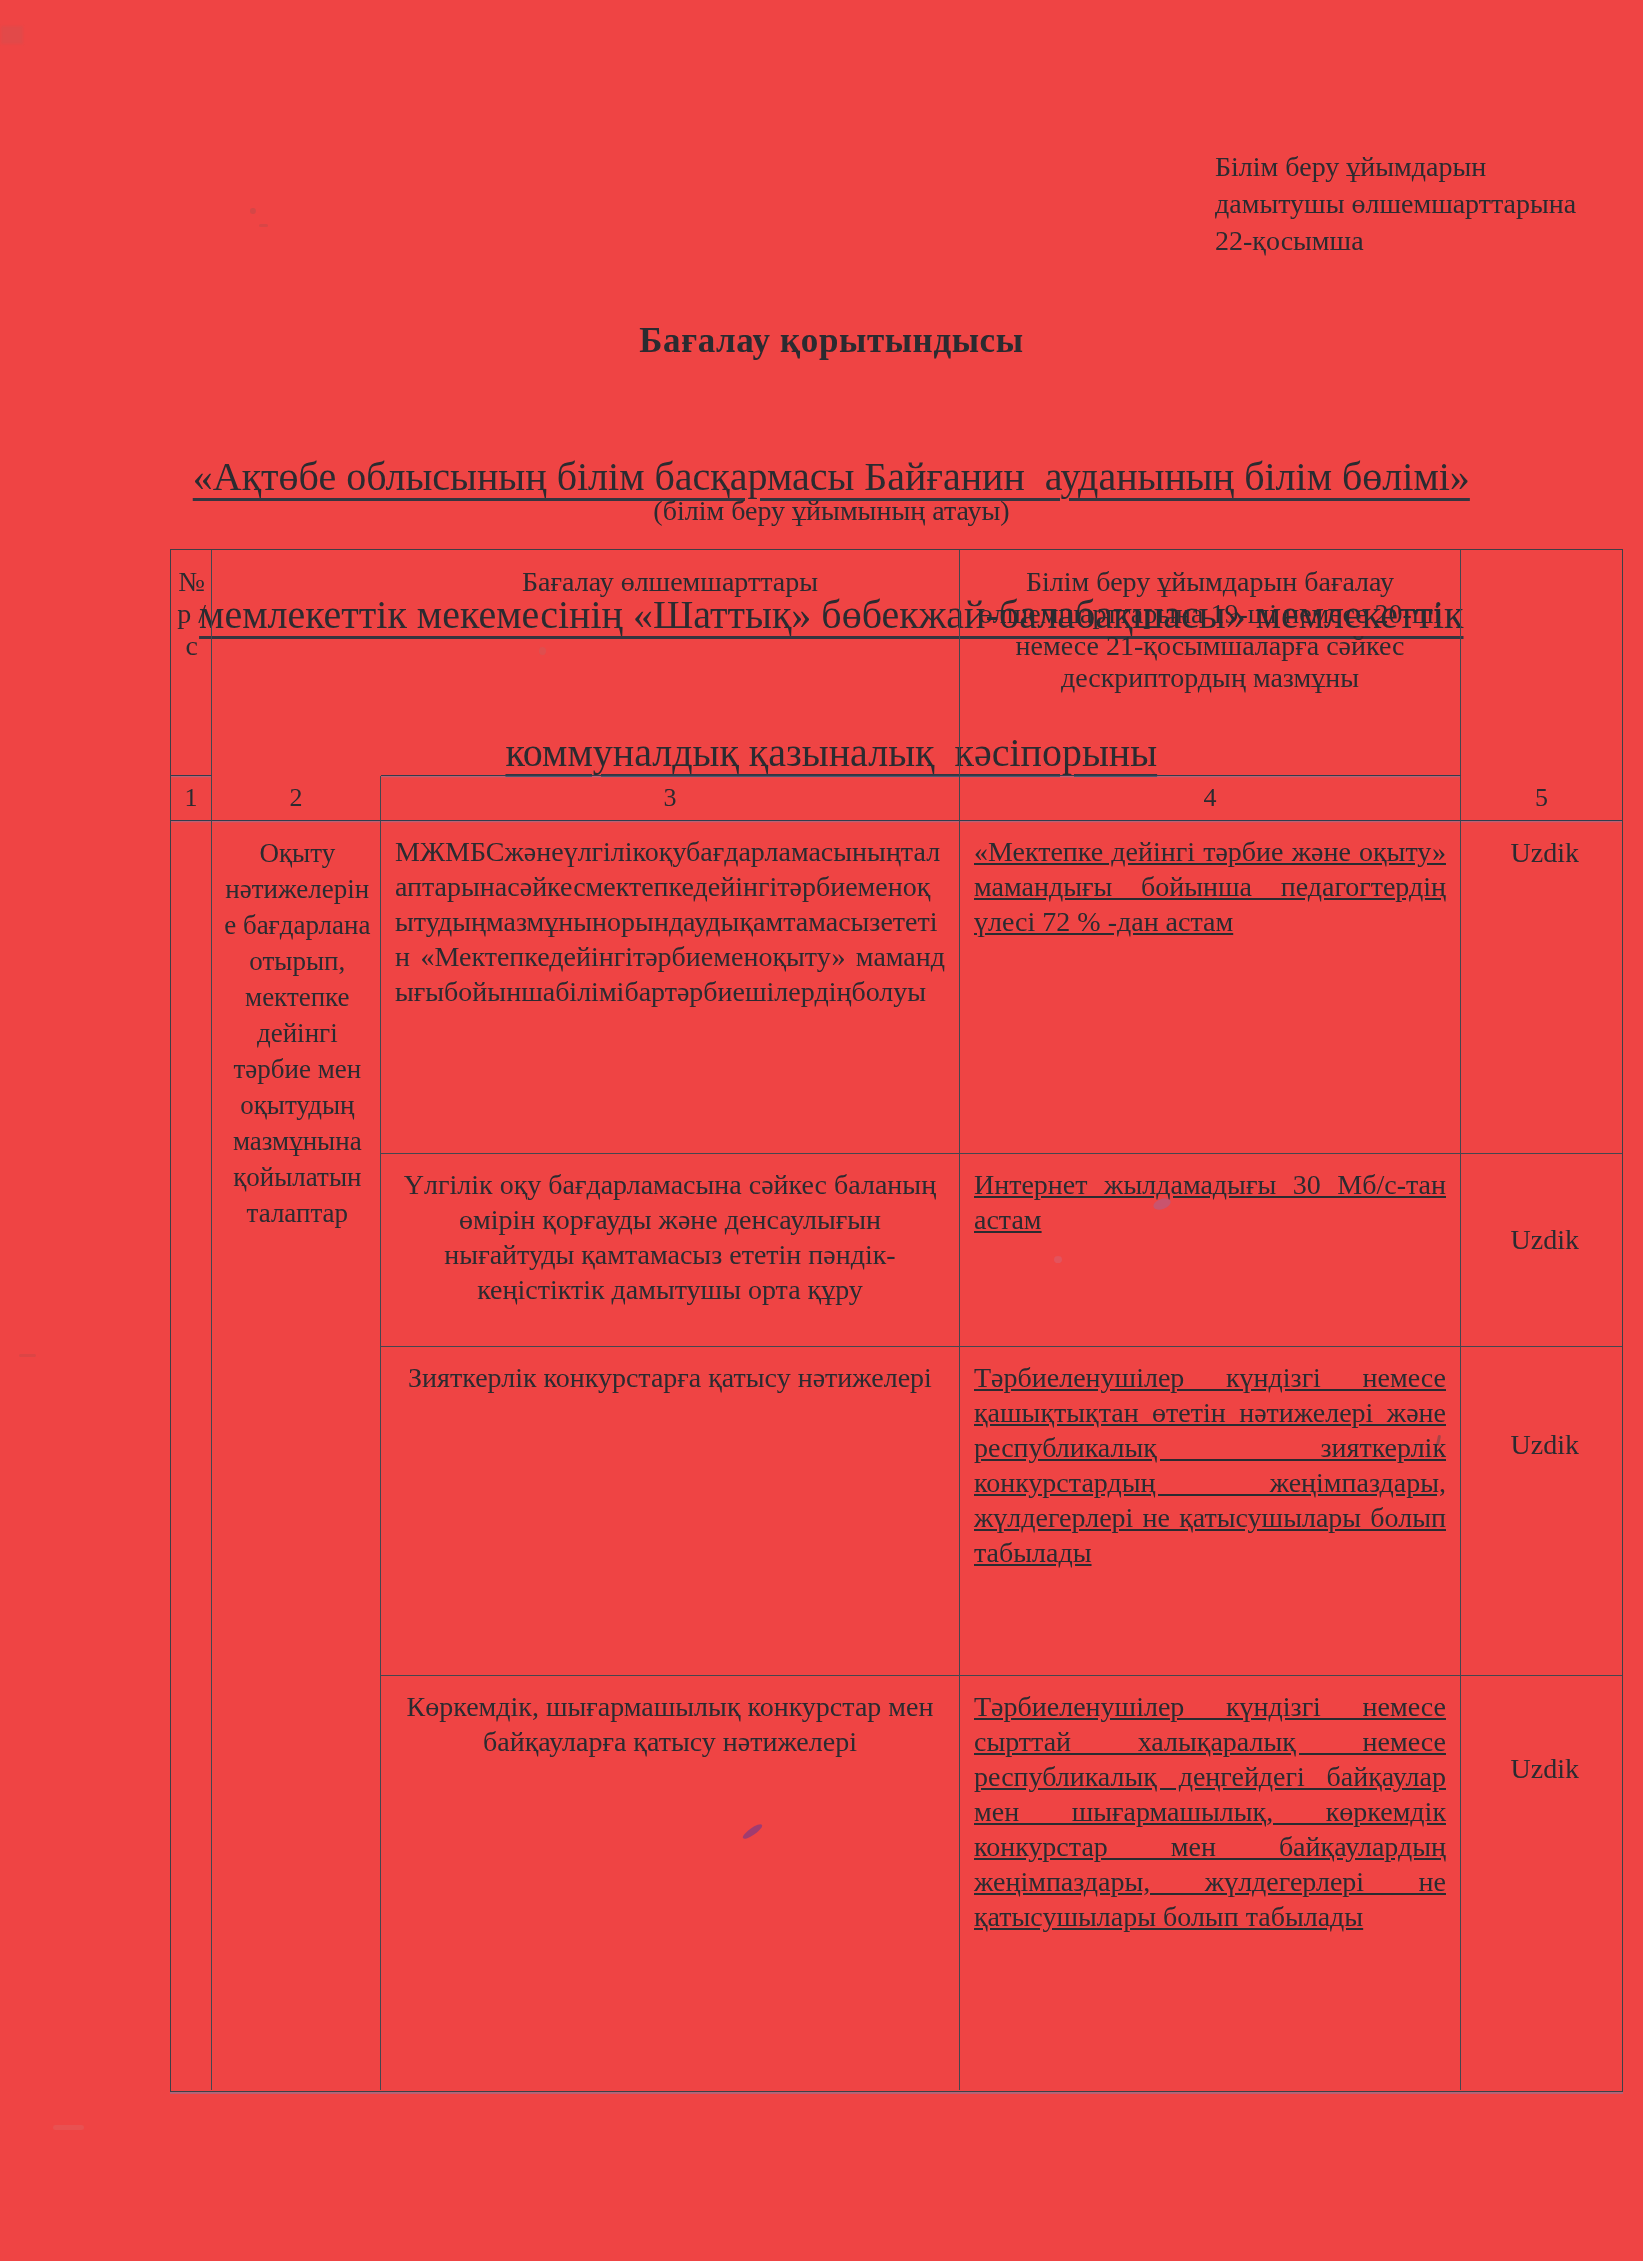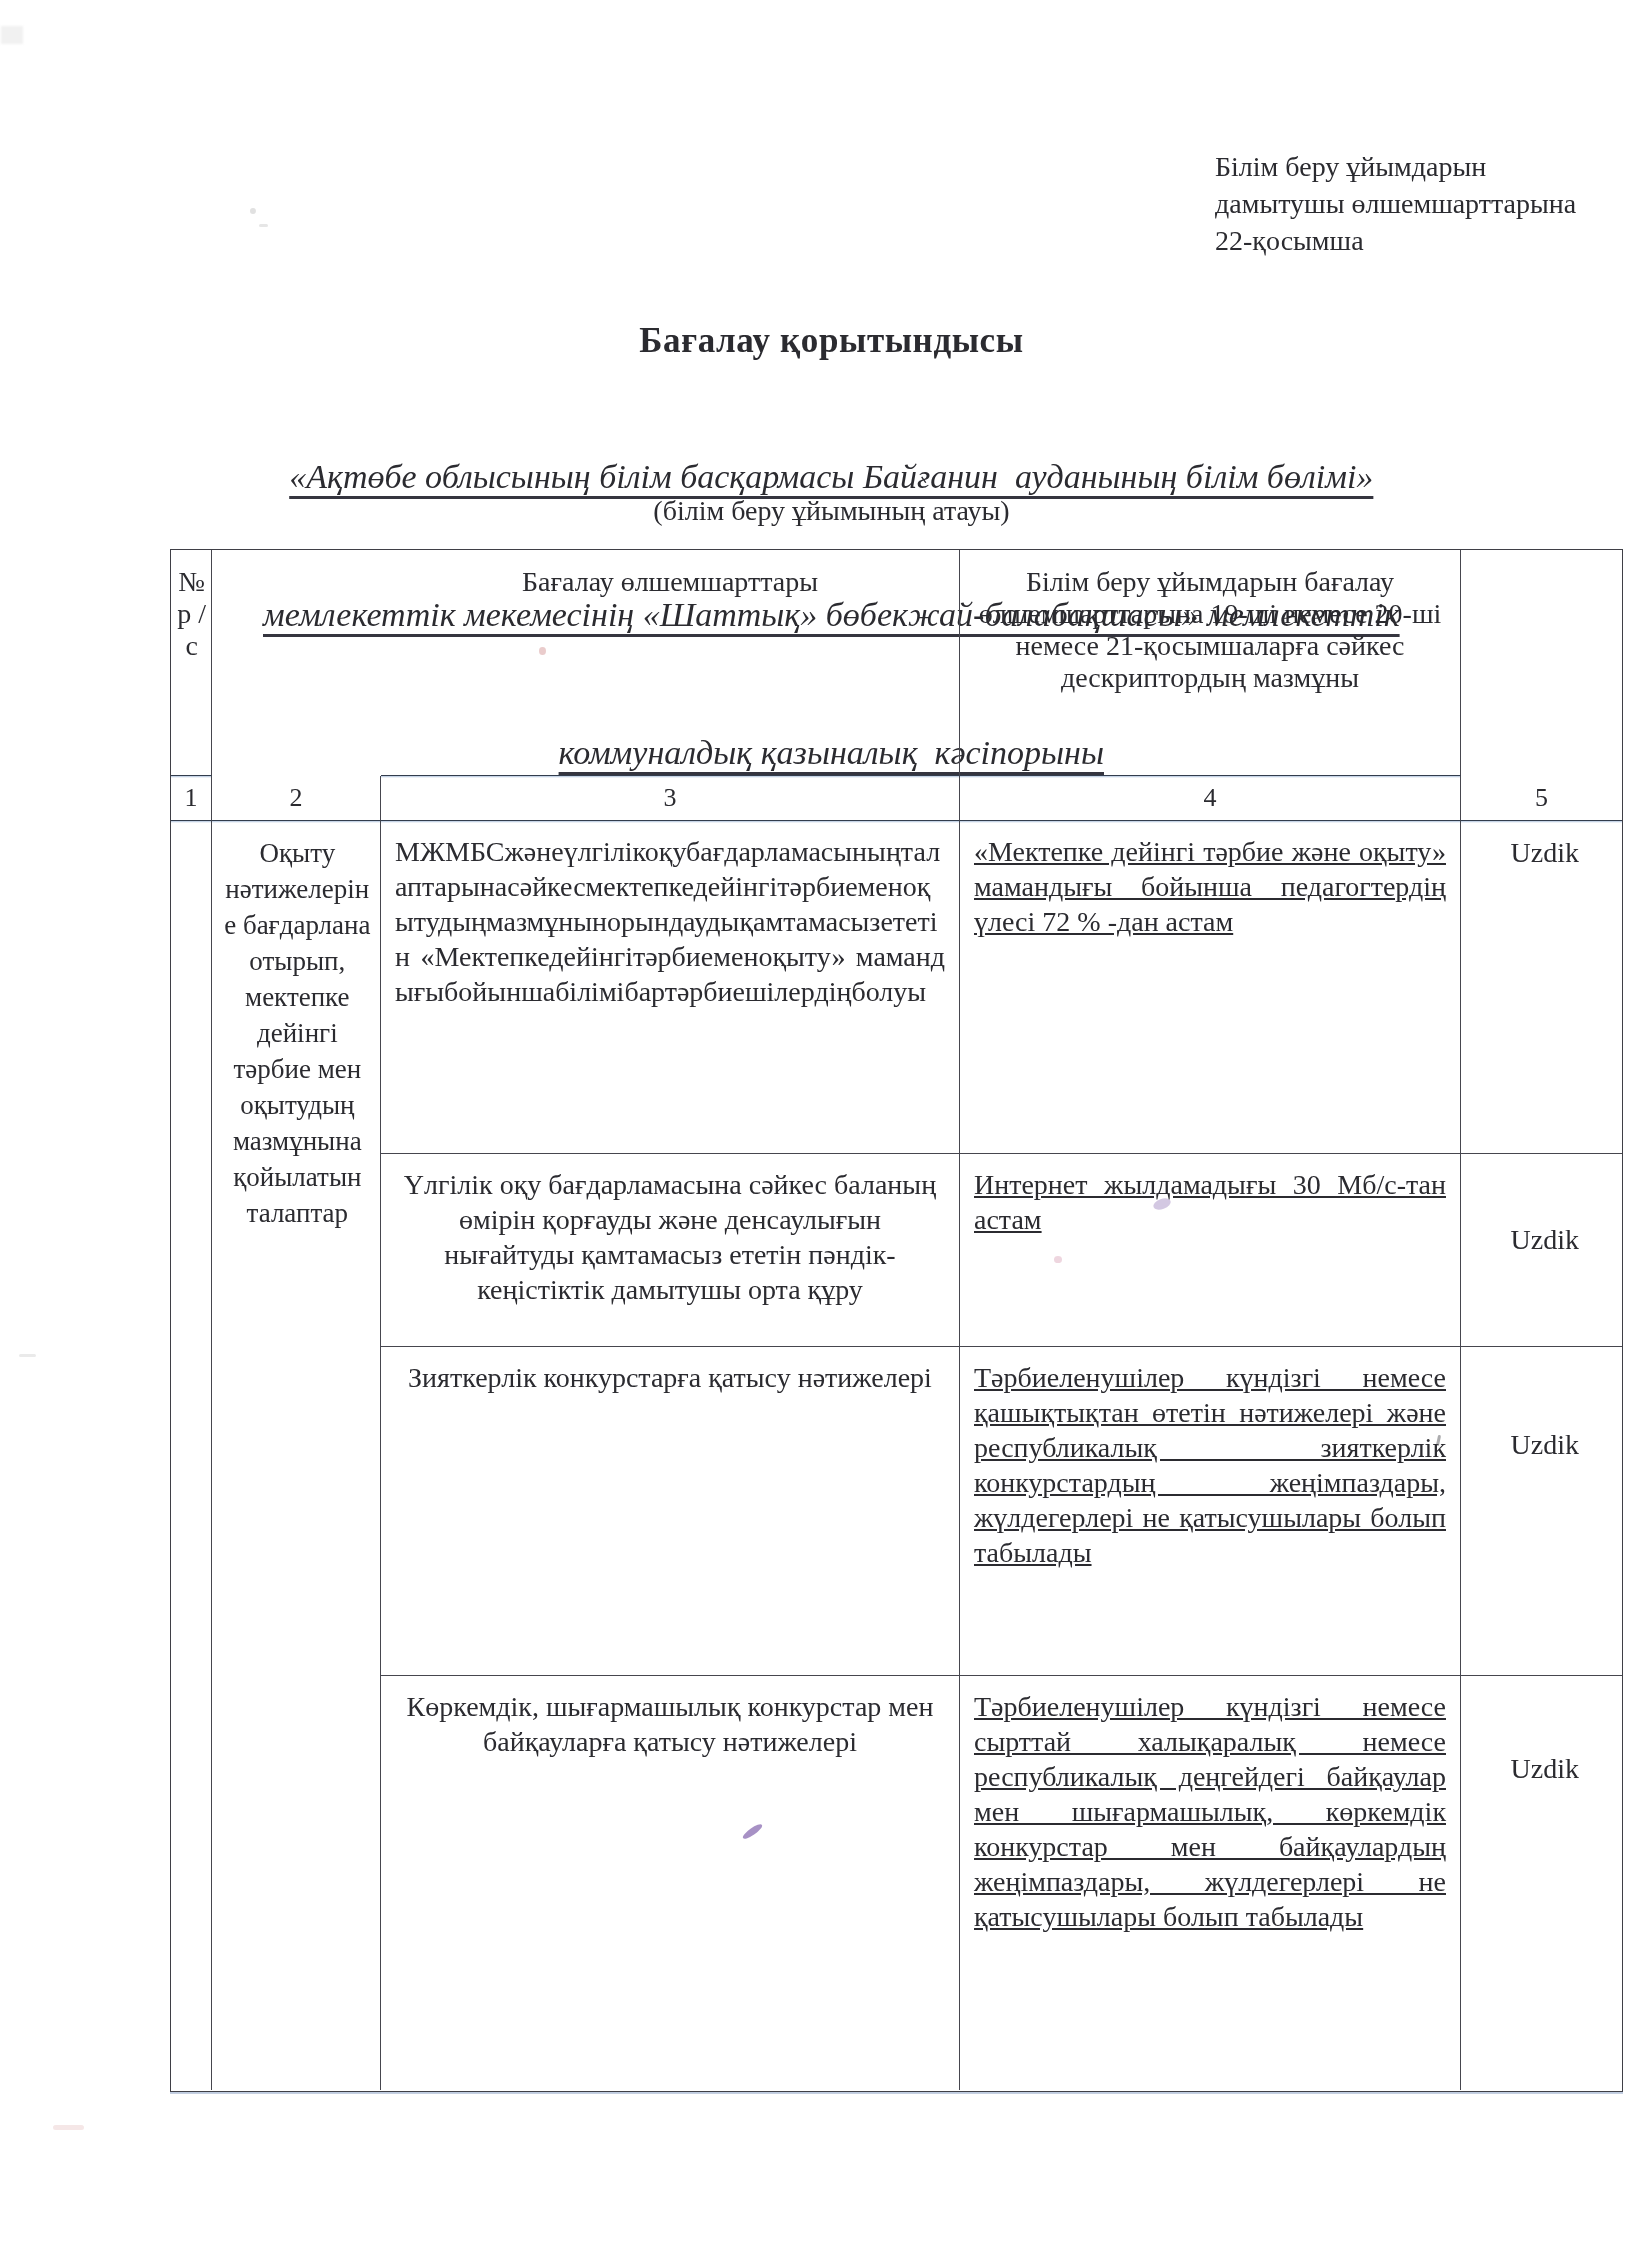--- a/index.html
+++ b/index.html
@@ -1,26 +1,26 @@
 <!DOCTYPE html>
 <html style="font-size:10.3px"><head>
 <meta charset="utf-8">
 <style>
   html,body { margin:0; padding:0; background:#d9d9d9; }
   .page {
     position:relative; width:1644px; height:2261px;
-    background:#ffffff; overflow:hidden;
+    background:#ef4444; overflow:hidden;
     font-family:"Liberation Serif","DejaVu Serif",serif;
     color:#2b2b30;
   }
   .corner { position:absolute; left:1215px; top:148px; font-size:28px; line-height:37px; }
   .heading { position:absolute; top:321px; left:26px; width:1611px; text-align:center;
              font-size:35px; font-weight:700; letter-spacing:0.6px; }
   .orgblock { position:absolute; top:362px; left:19.3px; width:1624px; text-align:center;
-              font-size:34px; line-height:46px; white-space:pre-wrap;font-style:italic; }
+              font-size:40px; line-height:46px; white-space:pre-wrap; }
   .u { text-decoration:underline; text-decoration-thickness:2.6px; text-underline-offset:8.4px;
        text-decoration-color:#35353f; }
   .caption { position:absolute; top:495px; left:26px; width:1611px; text-align:center; font-size:28px; }
 
   .tbl {
     position:absolute; left:170px; top:549px;
     width:1451px; height:1541px;
     display:grid;
     grid-template-columns:41px 169px 579px 501px 161px;
     grid-template-rows:226px 45px 333px 193px 329px 414px;

